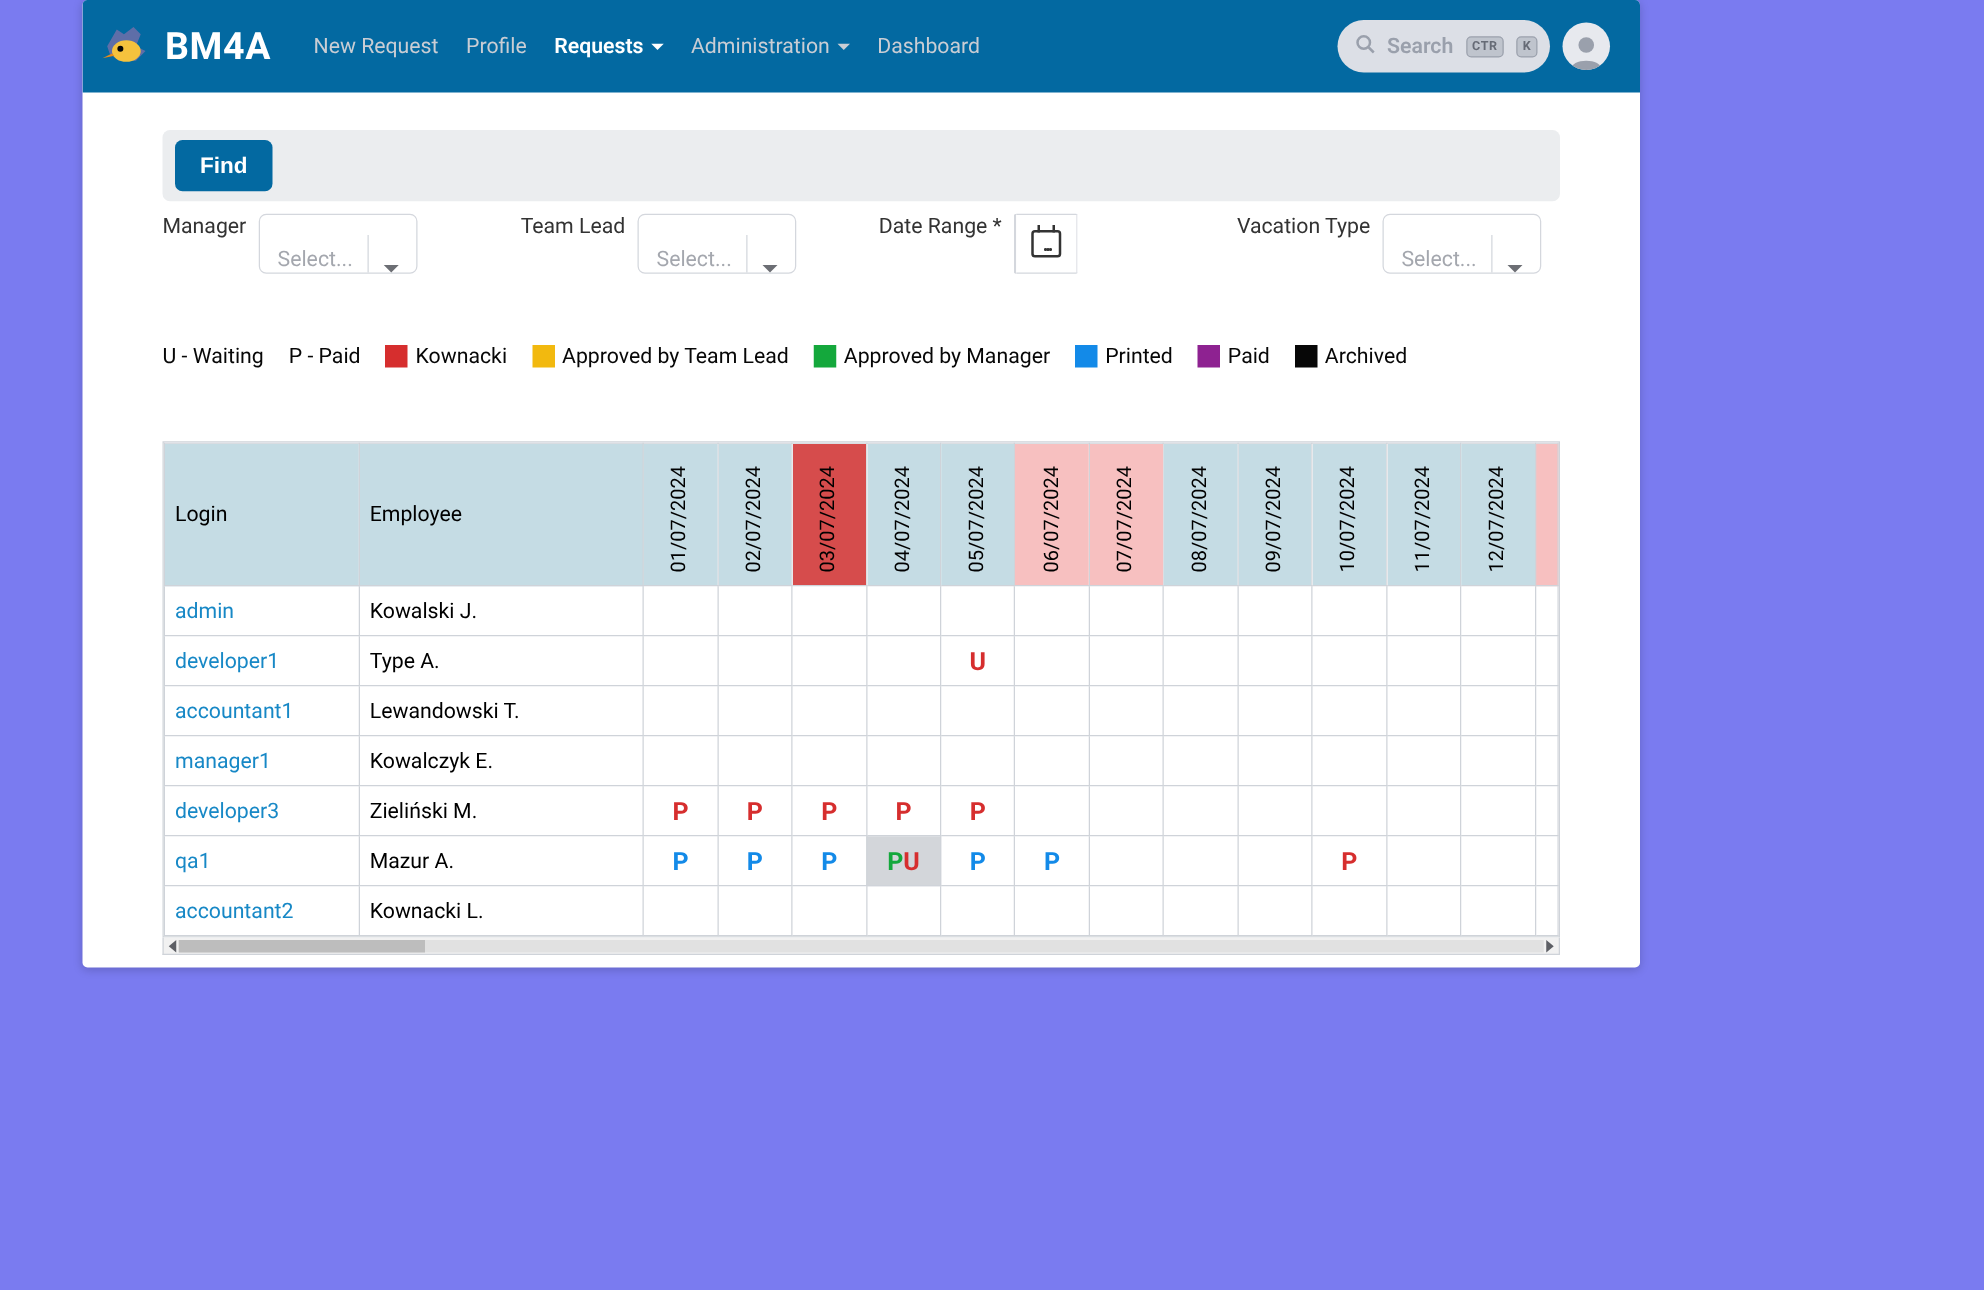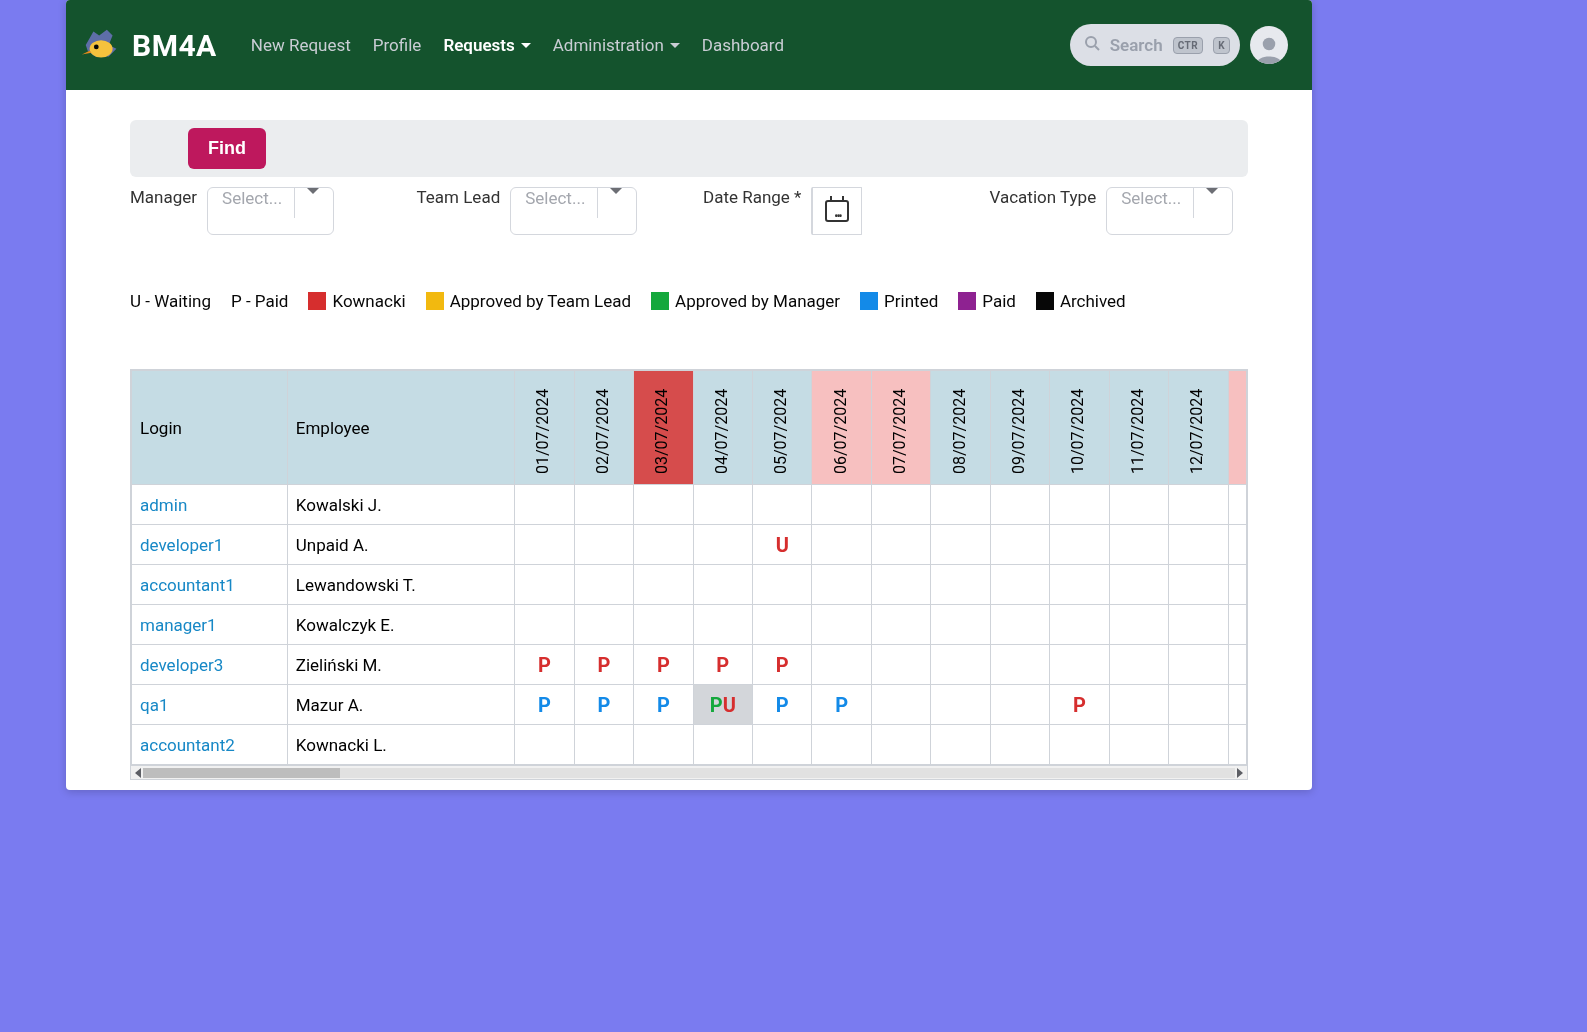--- a/index.html
+++ b/index.html
@@ -17,22 +17,22 @@
 }
 .app-frame {
   background: #fff;
   width: 1246px;
   margin-left: 66px;
   border-radius: 4px;
   box-shadow: 0 2px 8px rgba(0,0,0,.18);
   overflow: hidden;
 }
 .topbar {
-  background: #14532d;
-  height: 90px;
+  background: #0369a1;
+  height: 74px;
   display: flex;
   align-items: center;
   padding: 0 24px 0 14px;
   gap: 10px;
 }
 .logo-wrap { display: flex; align-items: center; gap: 6px; }
 .logo-wrap svg { width: 46px; height: 46px; }
 .logo-text {
   color: #fff;
   font-size: 30px;
@@ -97,44 +97,43 @@
   padding: 0 64px 10px 64px;
 }
 
 .findbar {
   background: #ebedef;
   border-radius: 6px;
   padding: 8px 10px;
   margin-top: 30px;
 }
 .find-btn {
-  background: #be185d;
+  background: #0369a1;
   color: #fff;
   border: none;
   border-radius: 6px;
   font-size: 18px;
   font-weight: 600;
   padding: 10px 20px;
   cursor: pointer;
-  margin-left: 48px;
 }
 
 .filters {
   display: flex;
   gap: 28px;
   margin-top: 10px;
 }
 .filter { flex: 1; display: flex; flex-direction: row; gap: 10px; }
 .filter-label { color: #333; font-size: 17px; }
 .sel {
   height: 48px;
   border: 1px solid #d4d7dd;
   border-radius: 6px;
   display: flex;
-  align-items: flex-start;
+  align-items: flex-end;
   padding: 0 14px;
   position: relative;
 }
 .sel-placeholder { color: #a4a7ae; font-size: 17px; }
 .sel-divider {
   width: 1px;
   background: #d4d7dd;
   height: 30px;
   margin: 0 12px;
 }
@@ -445,21 +444,21 @@
                 <td class="day-cell"></td>
                 <td class="day-cell"></td>
                 <td class="day-cell"></td>
                 <td class="day-cell"></td>
                 <td class="day-cell"></td>
                 <td class="day-cell"></td>
                 <td></td>
               </tr>
               <tr>
                 <td class="login-cell"><a href="#">developer1</a></td>
-                <td class="emp-cell">Unpaid A.</td>
+                <td class="emp-cell">Type A.</td>
                 <td class="day-cell"></td>
                 <td class="day-cell"></td>
                 <td class="day-cell"></td>
                 <td class="day-cell"></td>
                 <td class="day-cell"><span class="clr-wait">U</span></td>
                 <td class="day-cell"></td>
                 <td class="day-cell"></td>
                 <td class="day-cell"></td>
                 <td class="day-cell"></td>
                 <td class="day-cell"></td>

